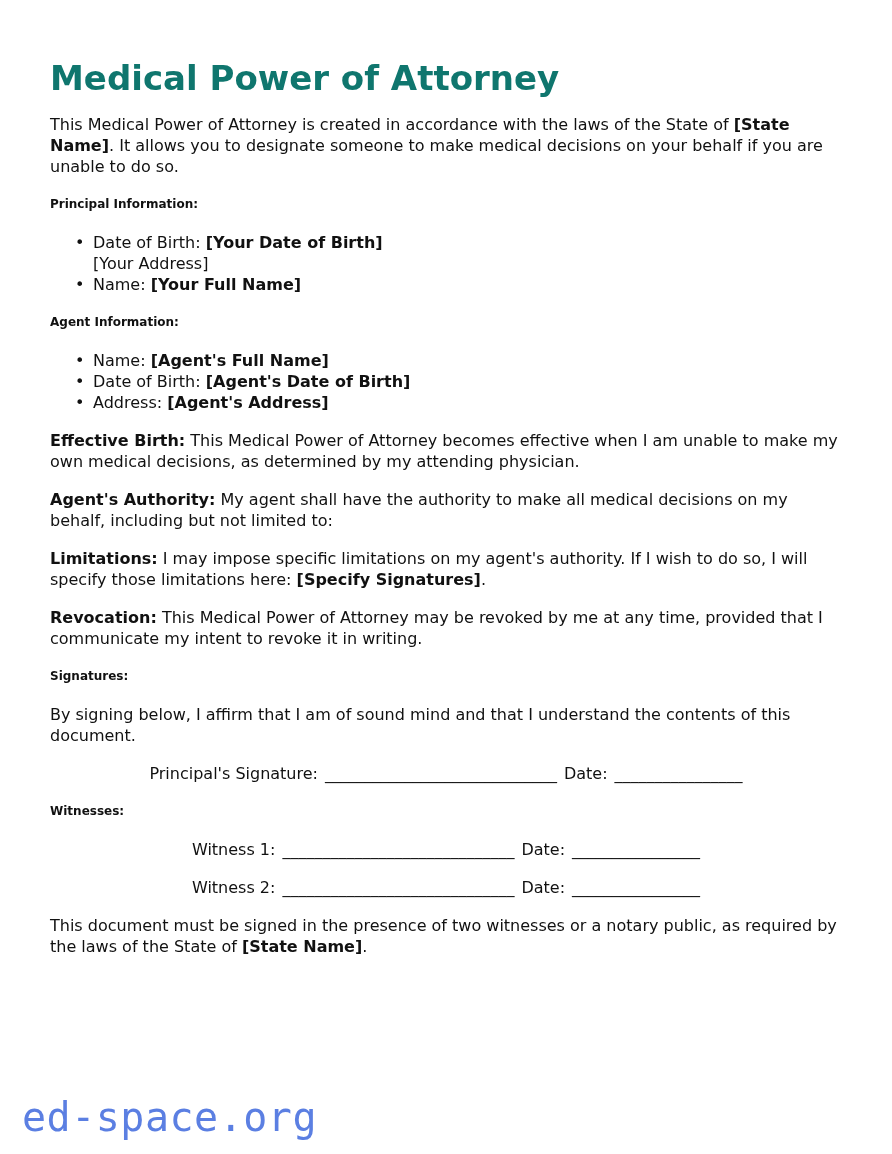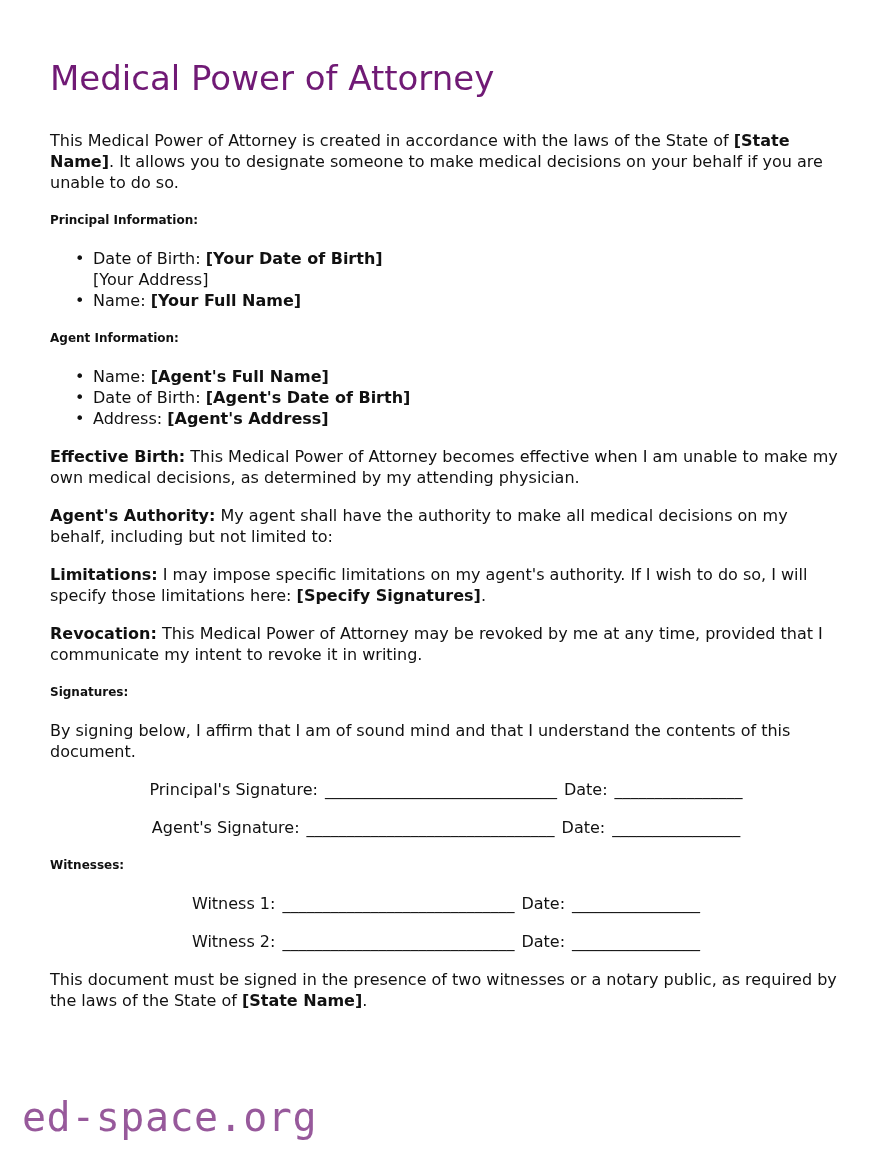--- a/index.html
+++ b/index.html
@@ -11,23 +11,23 @@
     box-sizing: border-box;
     padding: 57px 50px 0 50px;
     font-family: "DejaVu Sans", "Liberation Sans", sans-serif;
     color: #111111;
     overflow: hidden;
   }
   .content { position: relative; z-index: 1; }
   h1.doc-title {
     font-size: 34px;
     line-height: 42px;
-    font-weight: normal;
-    margin: 0 0 31px 0;
-    color: #701a75;
+    font-weight: bold;
+    margin: 0 0 15px 0;
+    color: #0f766e;
   }
   p.para {
     font-size: 16px;
     line-height: 21px;
     margin: 0 0 17px 0;
   }
   .heading {
     font-size: 12px;
     line-height: 21px;
     font-weight: bold;
@@ -65,21 +65,21 @@
   .sigrow .date-label { margin-left: 7px; }
   strong { font-weight: bold; }
   .watermark {
     position: absolute;
     left: 22px;
     top: 1094px;
     z-index: 0;
     font-family: "DejaVu Sans Mono", "Liberation Mono", monospace;
     font-size: 40px;
     font-weight: normal;
-    color: #701a75;
+    color: #1d4ed8;
     opacity: 0.72;
     letter-spacing: 0.5px;
     white-space: nowrap;
     text-align: right;
   }
 </style>
 </head>
 <body>
 
 <div class="page">
@@ -117,21 +117,20 @@
     <p class="para"><strong>Limitations:</strong><span> I may impose specific limitations on my agent's authority. If I wish to do so, I will specify those limitations here: </span><strong>[Specify Signatures]</strong><span>.</span></p>
 
     <p class="para"><strong>Revocation:</strong><span> This Medical Power of Attorney may be revoked by me at any time, provided that I communicate my intent to revoke it in writing.</span></p>
 
     <div class="heading">Signatures:</div>
 
     <p class="para">By signing below, I affirm that I am of sound mind and that I understand the contents of this document.</p>
 
     <div class="sigrow"><span>Principal's Signature:</span><span class="rule">_____________________________</span><span class="date-label">Date:</span><span class="rule">________________</span></div>
 
-    <div class="sigrow"><span>Agent's Signature:</span><span class="rule">_______________________________</span><span class="date-label">Date:</span><span class="rule">________________</span></div>
 
     <div class="heading">Witnesses:</div>
 
     <div class="sigrow"><span>Witness 1:</span><span class="rule">_____________________________</span><span class="date-label">Date:</span><span class="rule">________________</span></div>
 
     <div class="sigrow"><span>Witness 2:</span><span class="rule">_____________________________</span><span class="date-label">Date:</span><span class="rule">________________</span></div>
 
     <p class="para"><span>This document must be signed in the presence of two witnesses or a notary public, as required by the laws of the State of </span><strong>[State Name]</strong><span>.</span></p>
 
   </div>

